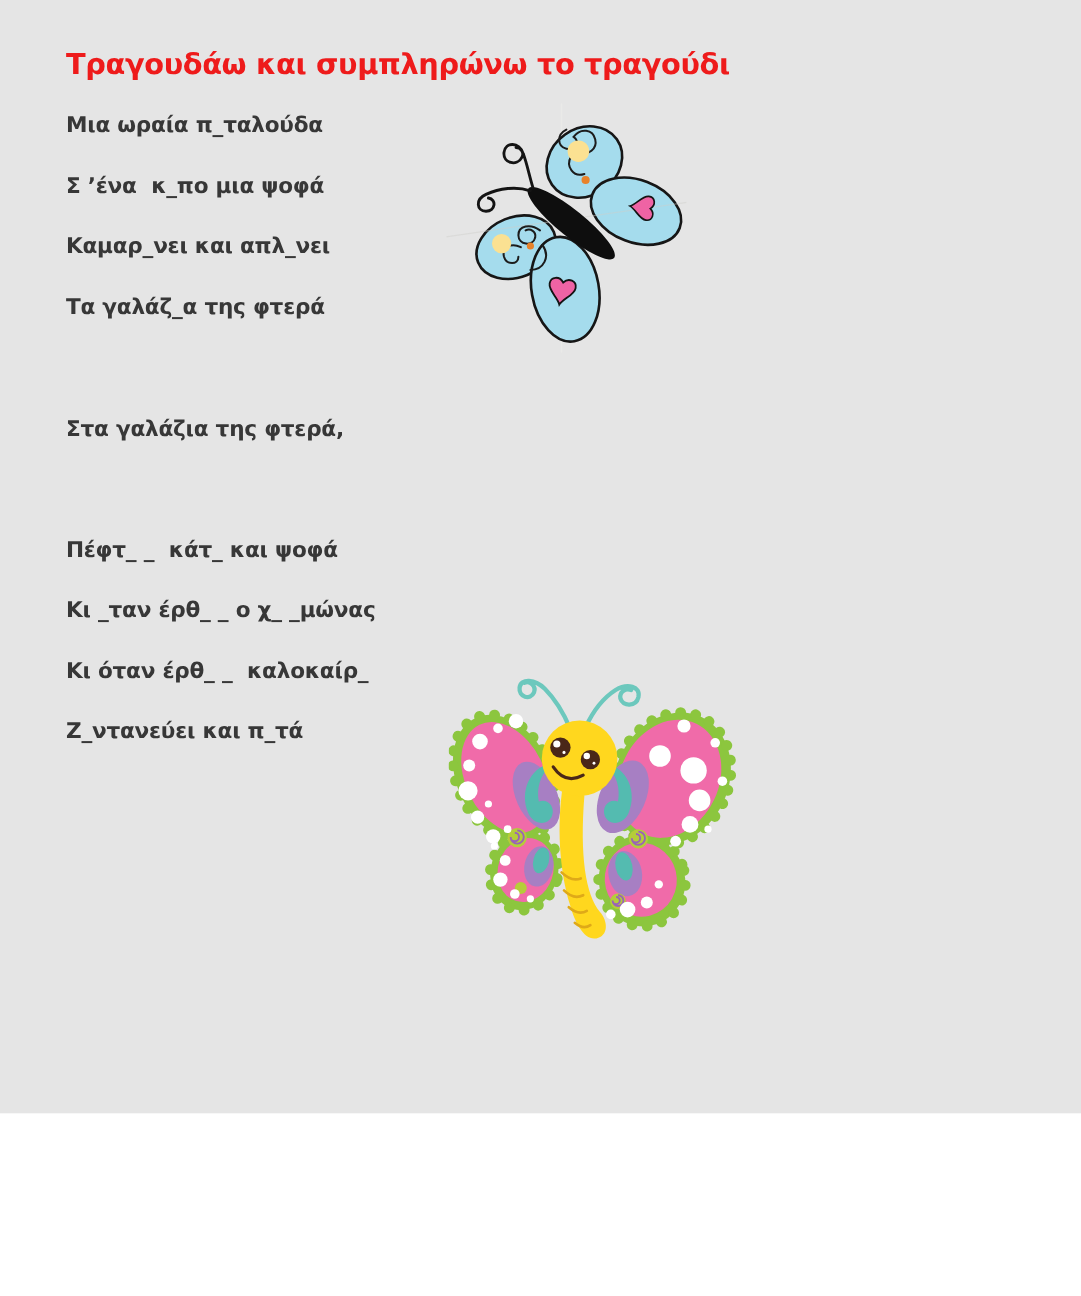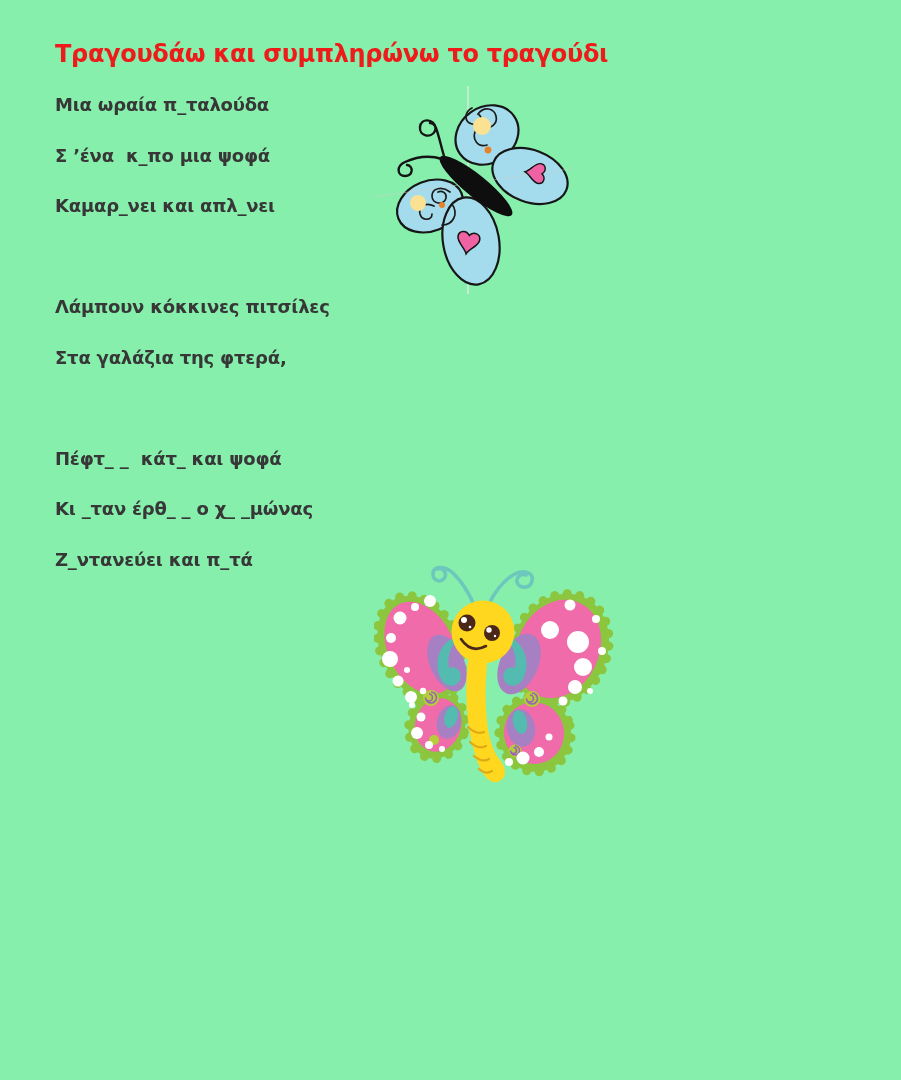--- a/index.html
+++ b/index.html
@@ -1,19 +1,19 @@
 <!DOCTYPE html>
 <html><head>
 <meta charset="utf-8">
 <style>
   html,body{margin:0;padding:0;background:#ffffff;}
   .page{
     position:relative;
-    width:901px;height:1080px;
-    background:#86efac;
+    width:901px;height:928px;
+    background:#e5e5e5;
     overflow:hidden;
     font-family:"DejaVu Sans", sans-serif;
     text-decoration:underline;
   }
   .title{
     position:absolute;left:55px;top:40px;
     font-size:24px;font-weight:bold;
     letter-spacing:-0.3px;
     color:#ee1b1b;
     white-space:pre;
@@ -35,28 +35,29 @@
 
 <div class="page">
 
   <div class="title">Τραγουδάω και συμπληρώνω το τραγούδι</div>
 
   <div class="lyrics">
     <div class="stanza">
       <div class="line">Μια ωραία π_ταλούδα</div>
       <div class="line">Σ ’ένα  κ_πο μια ψοφά</div>
       <div class="line">Καμαρ_νει και απλ_νει</div>
+      <div class="line">Τα γαλάζ_α της φτερά</div>
     </div>
     <div class="stanza">
-      <div class="line">Λάμπουν κόκκινες πιτσίλες</div>
       <div class="line">Στα γαλάζια της φτερά,</div>
     </div>
     <div class="stanza">
       <div class="line">Πέφτ_ _  κάτ_ και ψοφά</div>
       <div class="line">Κι _ταν έρθ_ _ ο χ_ _μώνας</div>
+      <div class="line">Κι όταν έρθ_ _  καλοκαίρ_</div>
       <div class="line">Ζ_ντανεύει και π_τά</div>
     </div>
   </div>
 
   <svg class="bfly1" width="200" height="208" viewBox="0 0 200 208">
     <line x1="96" y1="0" x2="96" y2="208" stroke="#eaeae8" stroke-width="1.2"></line>
     <g fill="#a5dced" stroke="#161616" stroke-width="2.2">
       <ellipse transform="rotate(-35 115 49)" cx="115" cy="49" rx="33" ry="28"></ellipse>
       <ellipse transform="rotate(21 158 90)" cx="158" cy="90" rx="39" ry="26"></ellipse>
       <ellipse transform="rotate(-22 58 120)" cx="58" cy="120" rx="34" ry="25"></ellipse>

